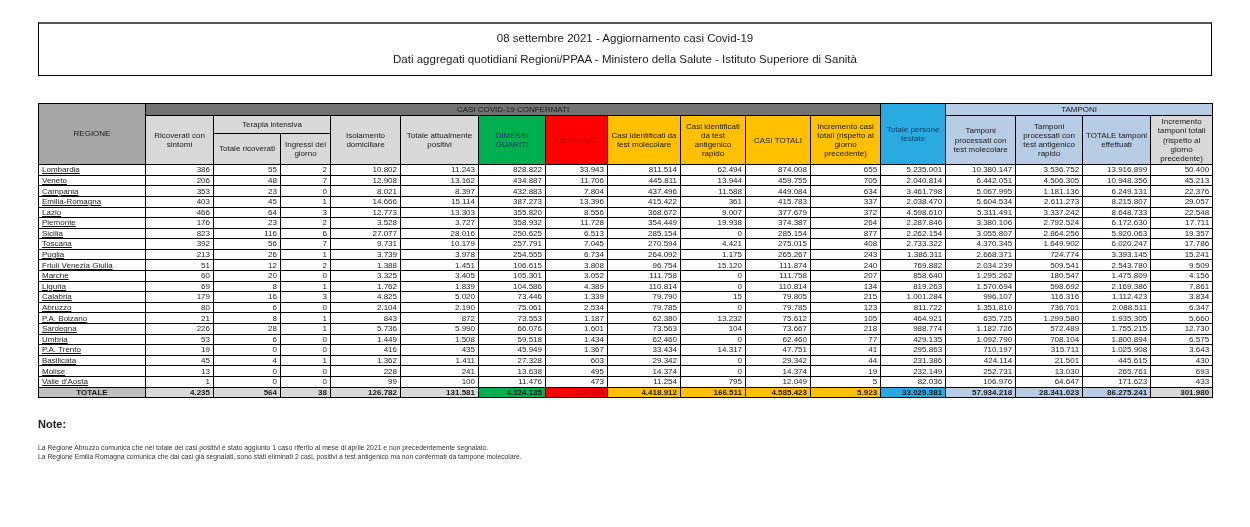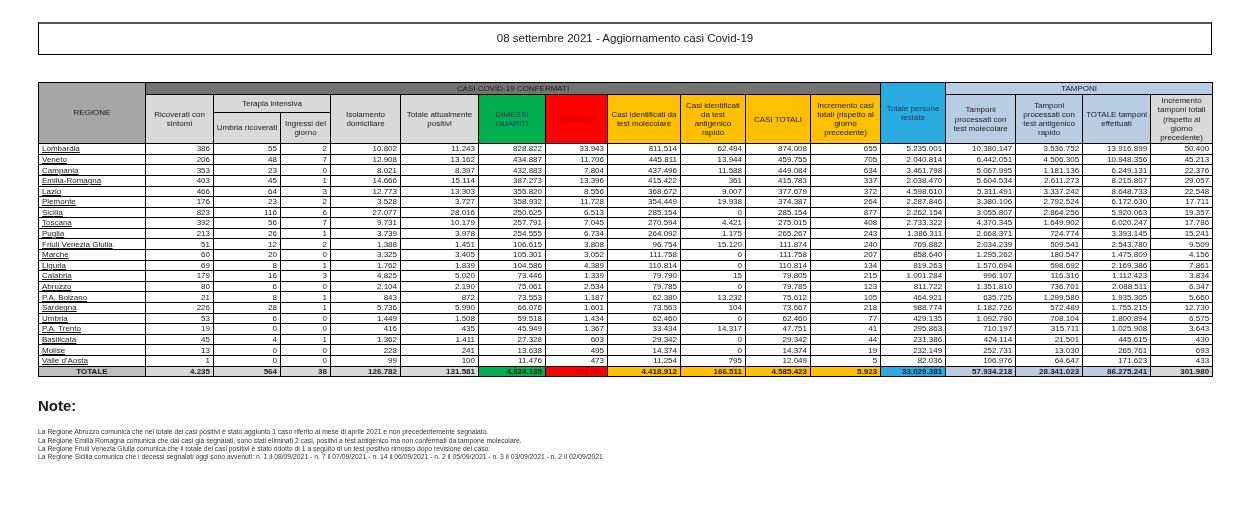--- a/index.html
+++ b/index.html
@@ -50,31 +50,32 @@
   .t-label  { background:#BFBFBF; text-align:center; }
   .t-gray   { background:#D9D9D9; }
   .t-green  { background:#00B050; }
   .t-red    { background:#FF0000; color:#C00000; }
   .t-yellow { background:#FFC000; }
   .t-cyan   { background:#29ABE2; }
   .t-blue   { background:#B8CCE4; }
   .t-lgray  { background:#D9D9D9; }
 
   .notes { margin:20px 38px 0 38px; }
-  .notes-label { font-size:15px; font-weight:bold; }
+  .notes-label { font-size:11px; font-weight:bold; }
   .notes-list { margin-top:14px; }
   .notes-list div { font-size:6.8px; line-height:8.4px; color:#333; }
 </style>
 </head>
 <body>
 
 <div class="page">
 
   <div class="title-box">
     <div class="title-line1">08 settembre 2021 - Aggiornamento casi Covid-19</div>
+    <div class="title-line2">Dati aggregati quotidiani Regioni/PPAA - Ministero della Salute - Istituto Superiore di Sanità</div>
   </div>
 
   <table class="covid">
     <colgroup>
       <col style="width:107px">
         <col style="width:68px">
         <col style="width:67px">
         <col style="width:50px">
       <col style="width:70px">
         <col style="width:78px">
@@ -107,21 +108,21 @@
         <th rowspan="2" class="h-yellow">Casi identificati da test molecolare</th>
         <th rowspan="2" class="h-yellow">Casi identificati da test antigenico rapido</th>
         <th rowspan="2" class="h-yellow">CASI TOTALI</th>
         <th rowspan="2" class="h-yellow">Incremento casi totali (rispetto al giorno precedente)</th>
         <th rowspan="2" class="h-blue">Tamponi processati con test molecolare</th>
         <th rowspan="2" class="h-blue">Tamponi processati con test antigenico rapido</th>
         <th rowspan="2" class="h-blue">TOTALE tamponi effettuati</th>
         <th rowspan="2" class="h-lgray">Incremento tamponi totali (rispetto al giorno precedente)</th>
       </tr>
       <tr>
-        <th class="h-gray">Umbria ricoverati</th>
+        <th class="h-gray">Totale ricoverati</th>
         <th class="h-gray">Ingressi del giorno</th>
       </tr>
     </thead>
     <tbody>
         <tr>
           <td class="region">Lombardia</td>
           <td class="num">386</td>
           <td class="num">55</td>
           <td class="num">2</td>
           <td class="num">10.802</td>

